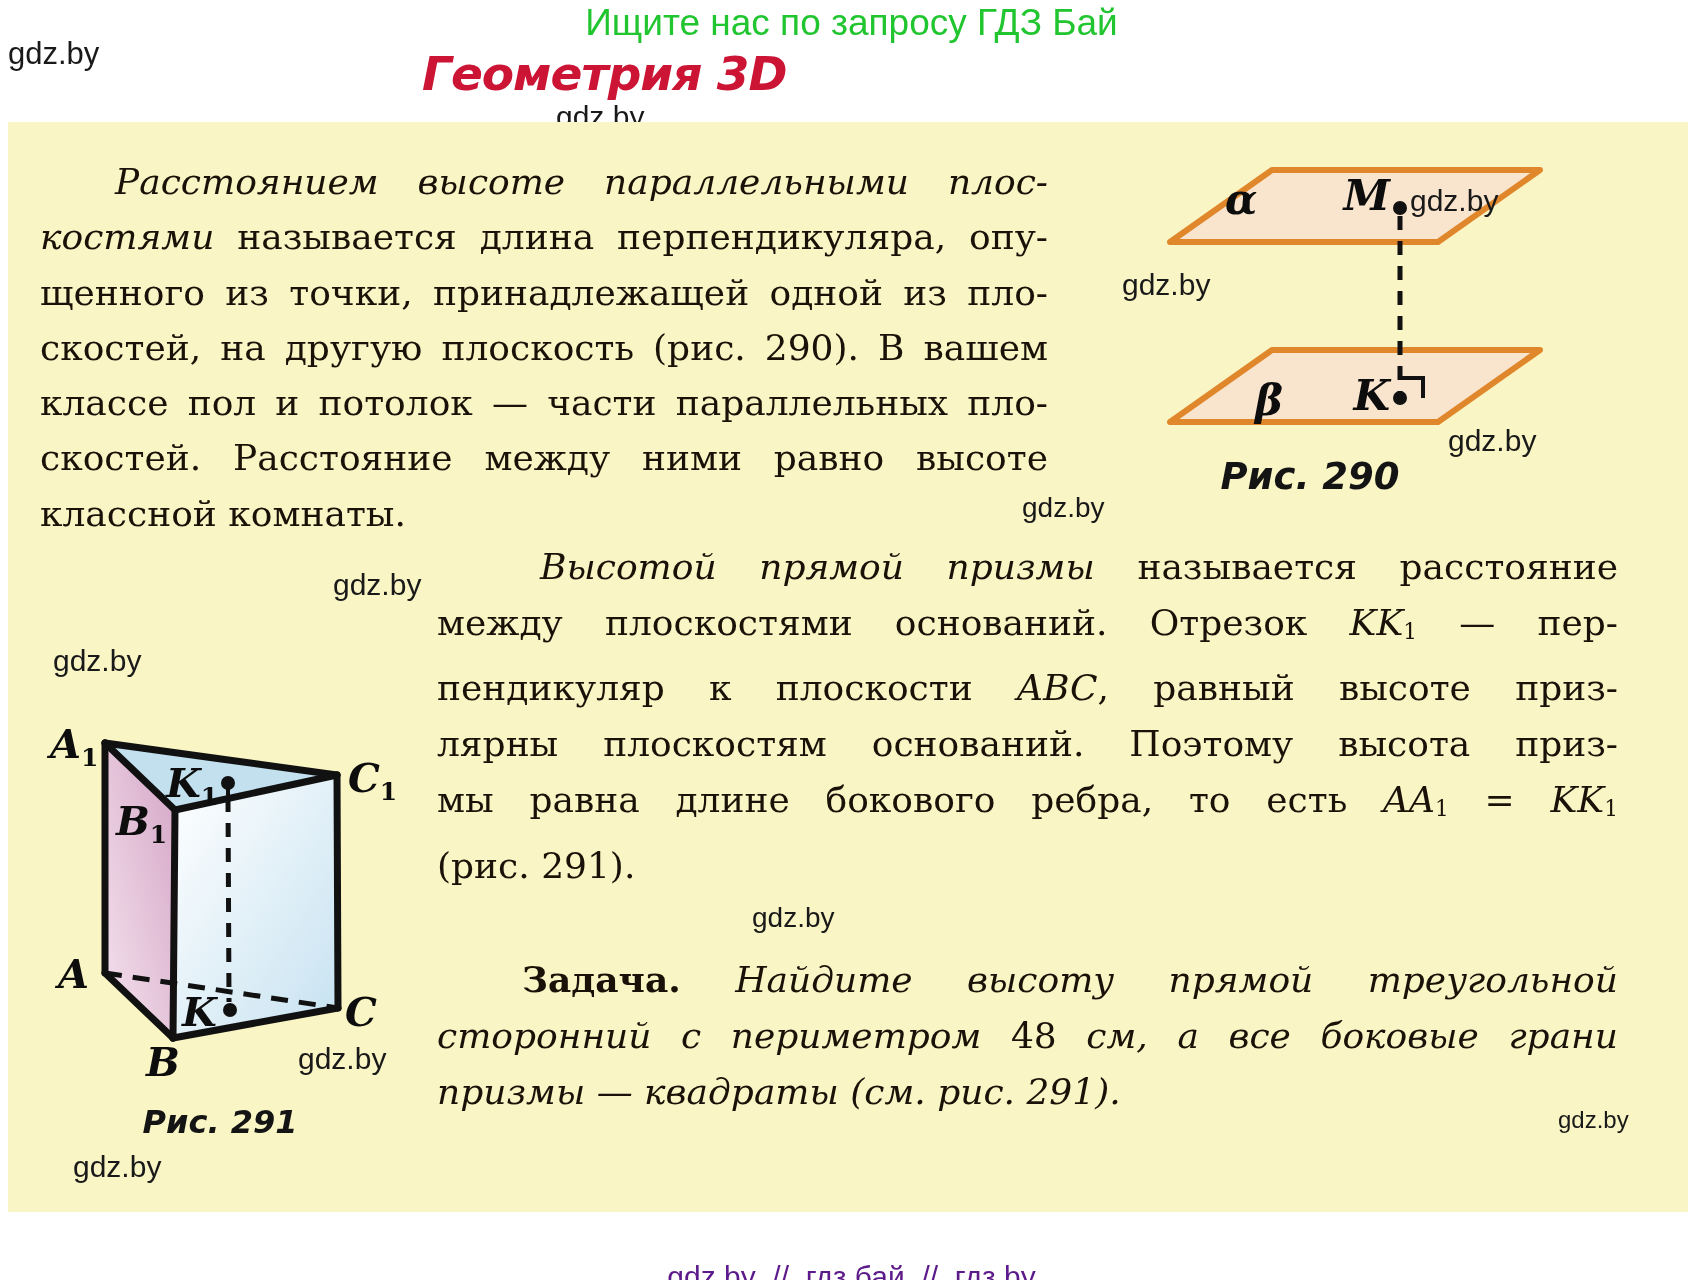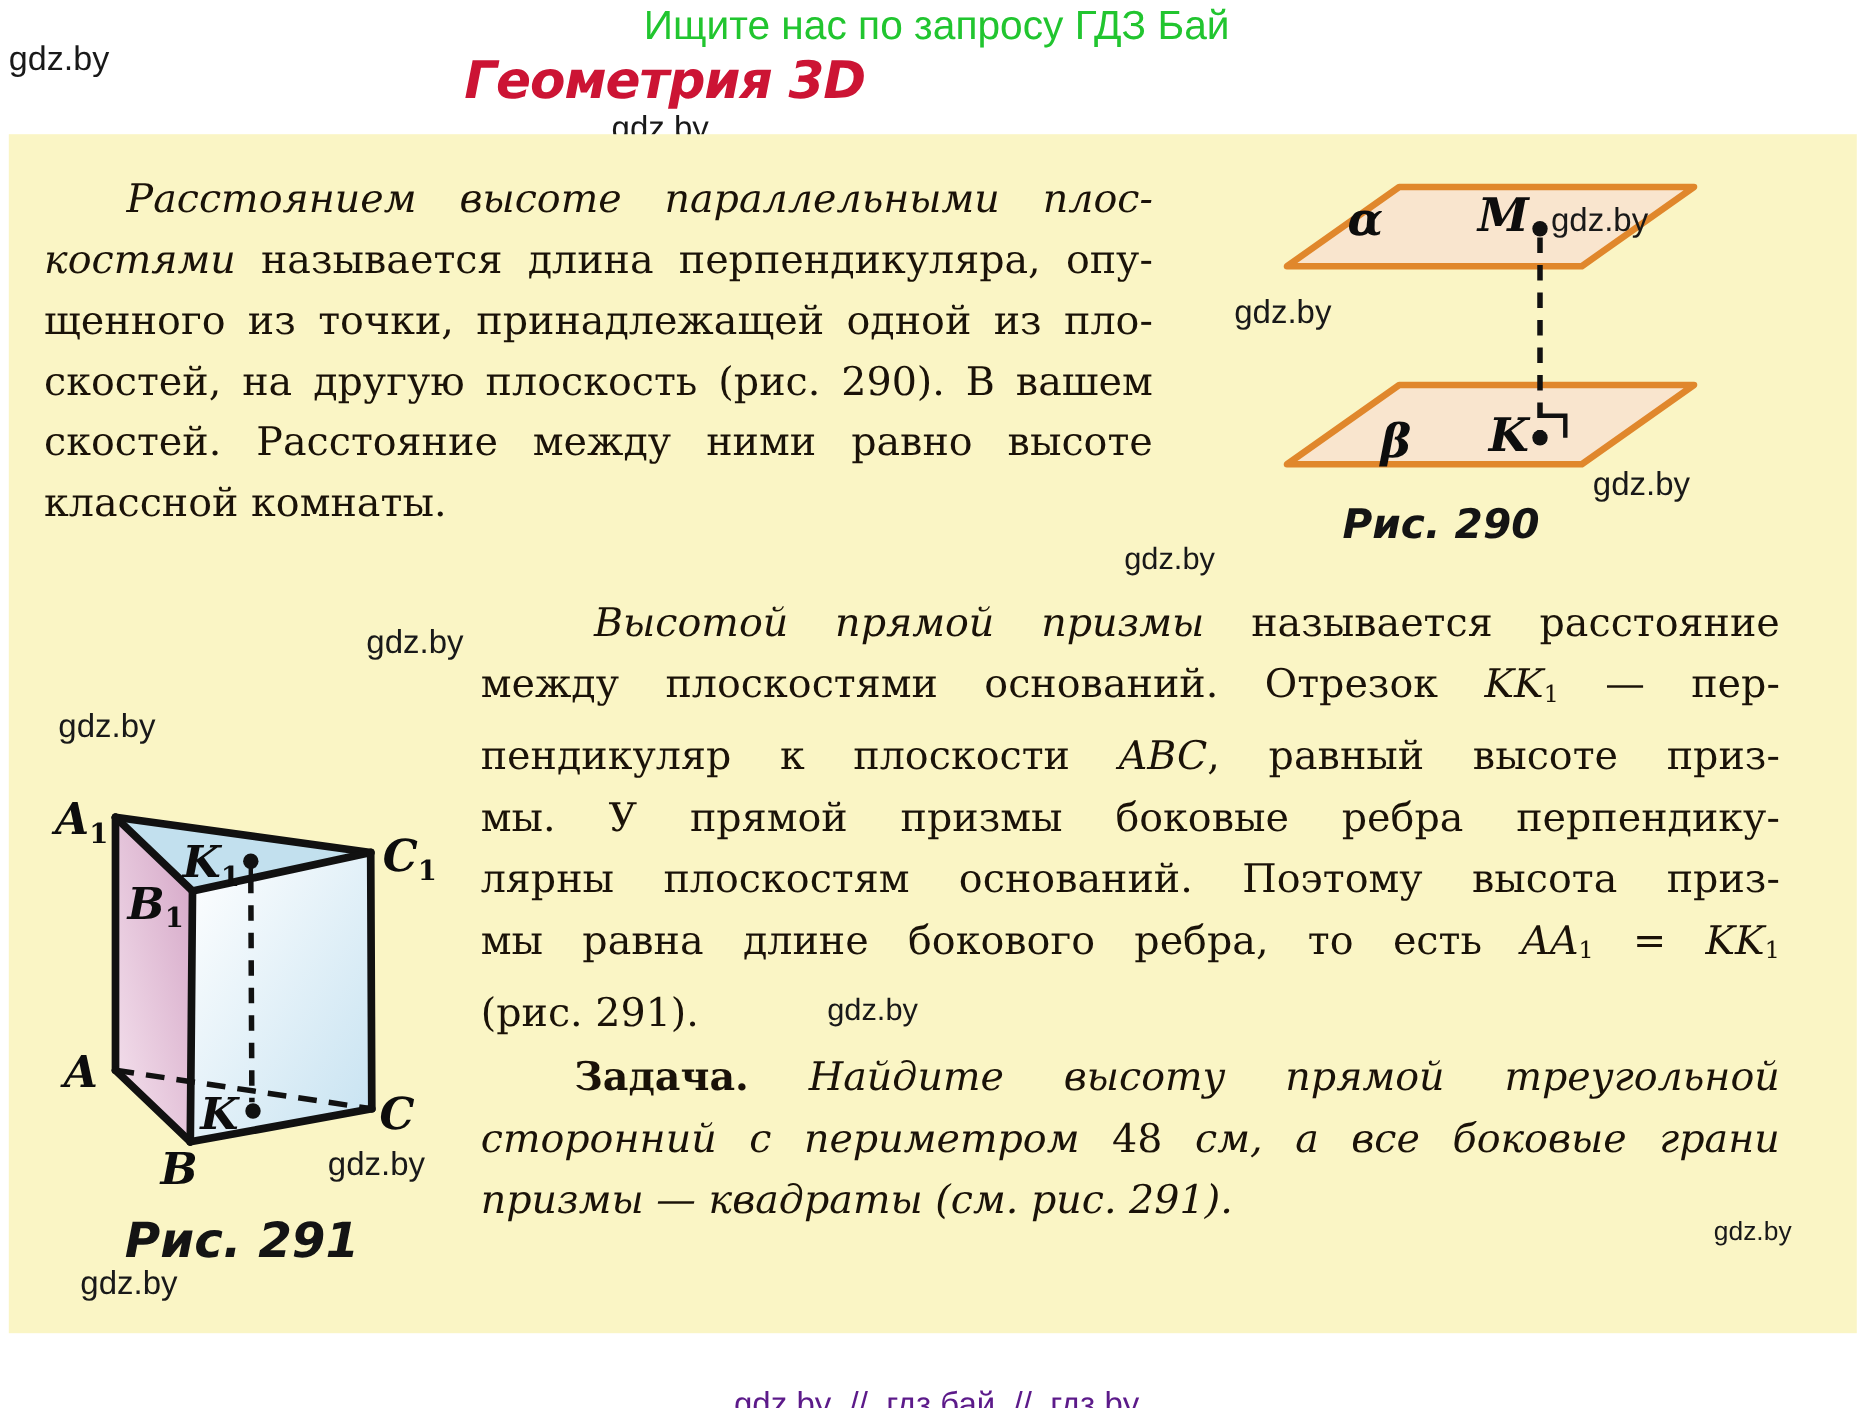--- a/index.html
+++ b/index.html
@@ -19,21 +19,21 @@
   .tl{text-align:justify;text-align-last:justify;}
   .tl.end{text-align-last:left;}
   .sg-n{font-style:normal;}
   .sg-i{font-style:italic;}
   .sg-b{font-weight:bold;}
   .sg-sub{font-size:0.60em;vertical-align:-0.20em;}
   .fig{position:absolute;}
   .figcap{position:absolute;font-family:"DejaVu Sans",sans-serif;font-style:italic;
           font-weight:bold;color:#141414;text-align:center;}
   #cap290{left:1150px;top:455px;width:320px;font-size:37px;}
-  #cap291{left:80px;top:1103px;width:280px;font-size:44px;}
+  #cap291{left:80px;top:1103px;width:280px;font-size:32px;}
   #footer{position:absolute;left:0;top:1240px;width:100%;text-align:center;
           font-size:30px;color:#5c1a8a;white-space:pre;margin-top:20px;}
   .flab{font-family:"DejaVu Serif",serif;font-weight:bold;font-style:italic;
         font-size:40px;fill:#0d0d0d;}
   .flab290{font-size:42px;}
   .fsub{font-size:25px;font-style:normal;}
 </style>
 </head>
 <body>
 
@@ -47,28 +47,28 @@
 
   <div class="wm" style="left:556px;top:100px;">gdz.by</div>
 
   <div id="panel"></div>
 
   <div class="para" id="para1">
       <div class="tl" style="padding-left: 75px;"><span class="sg-i">Расстоянием высоте параллельными плос-</span></div>
       <div class="tl"><span class="sg-i">костями</span><span class="sg-n"> называется длина перпендикуляра, опу-</span></div>
       <div class="tl"><span class="sg-n">щенного из точки, принадлежащей одной из пло-</span></div>
       <div class="tl"><span class="sg-n">скостей, на другую плоскость (рис. 290). В вашем</span></div>
+      <div class="tl"><span class="sg-n">классе пол и потолок — части параллельных пло-</span></div>
       <div class="tl"><span class="sg-n">скостей. Расстояние между ними равно высоте</span></div>
       <div class="tl end"><span class="sg-n">классной комнаты.</span></div>
     </div>
   <div class="para" id="para2">
       <div class="tl" style="padding-left: 103px;"><span class="sg-i">Высотой прямой призмы</span><span class="sg-n"> называется расстояние</span></div>
       <div class="tl"><span class="sg-n">между плоскостями оснований. Отрезок </span><span class="sg-i">KK</span><span class="sg-sub">1</span><span class="sg-n"> — пер-</span></div>
       <div class="tl"><span class="sg-n">пендикуляр к плоскости </span><span class="sg-i">ABC</span><span class="sg-n">, равный высоте приз-</span></div>
-      <div class="tl"><span class="sg-n">мы. У прямой призмы боковые ребра перпендику-</span></div>
       <div class="tl"><span class="sg-n">лярны плоскостям оснований. Поэтому высота приз-</span></div>
       <div class="tl"><span class="sg-n">мы равна длине бокового ребра, то есть </span><span class="sg-i">AA</span><span class="sg-sub">1</span><span class="sg-n"> = </span><span class="sg-i">KK</span><span class="sg-sub">1</span></div>
       <div class="tl end"><span class="sg-n">(рис. 291).</span></div>
     </div>
   <div class="para" id="task">
       <div class="tl" style="padding-left: 85px;"><span class="sg-b">Задача.</span><span class="sg-n"> </span><span class="sg-i">Найдите высоту прямой треугольной</span></div>
       <div class="tl"><span class="sg-i">сторонний с периметром </span><span class="sg-n">48</span><span class="sg-i"> см, а все боковые грани</span></div>
       <div class="tl end"><span class="sg-i">призмы — квадраты (см. рис. 291).</span></div>
     </div>
 

